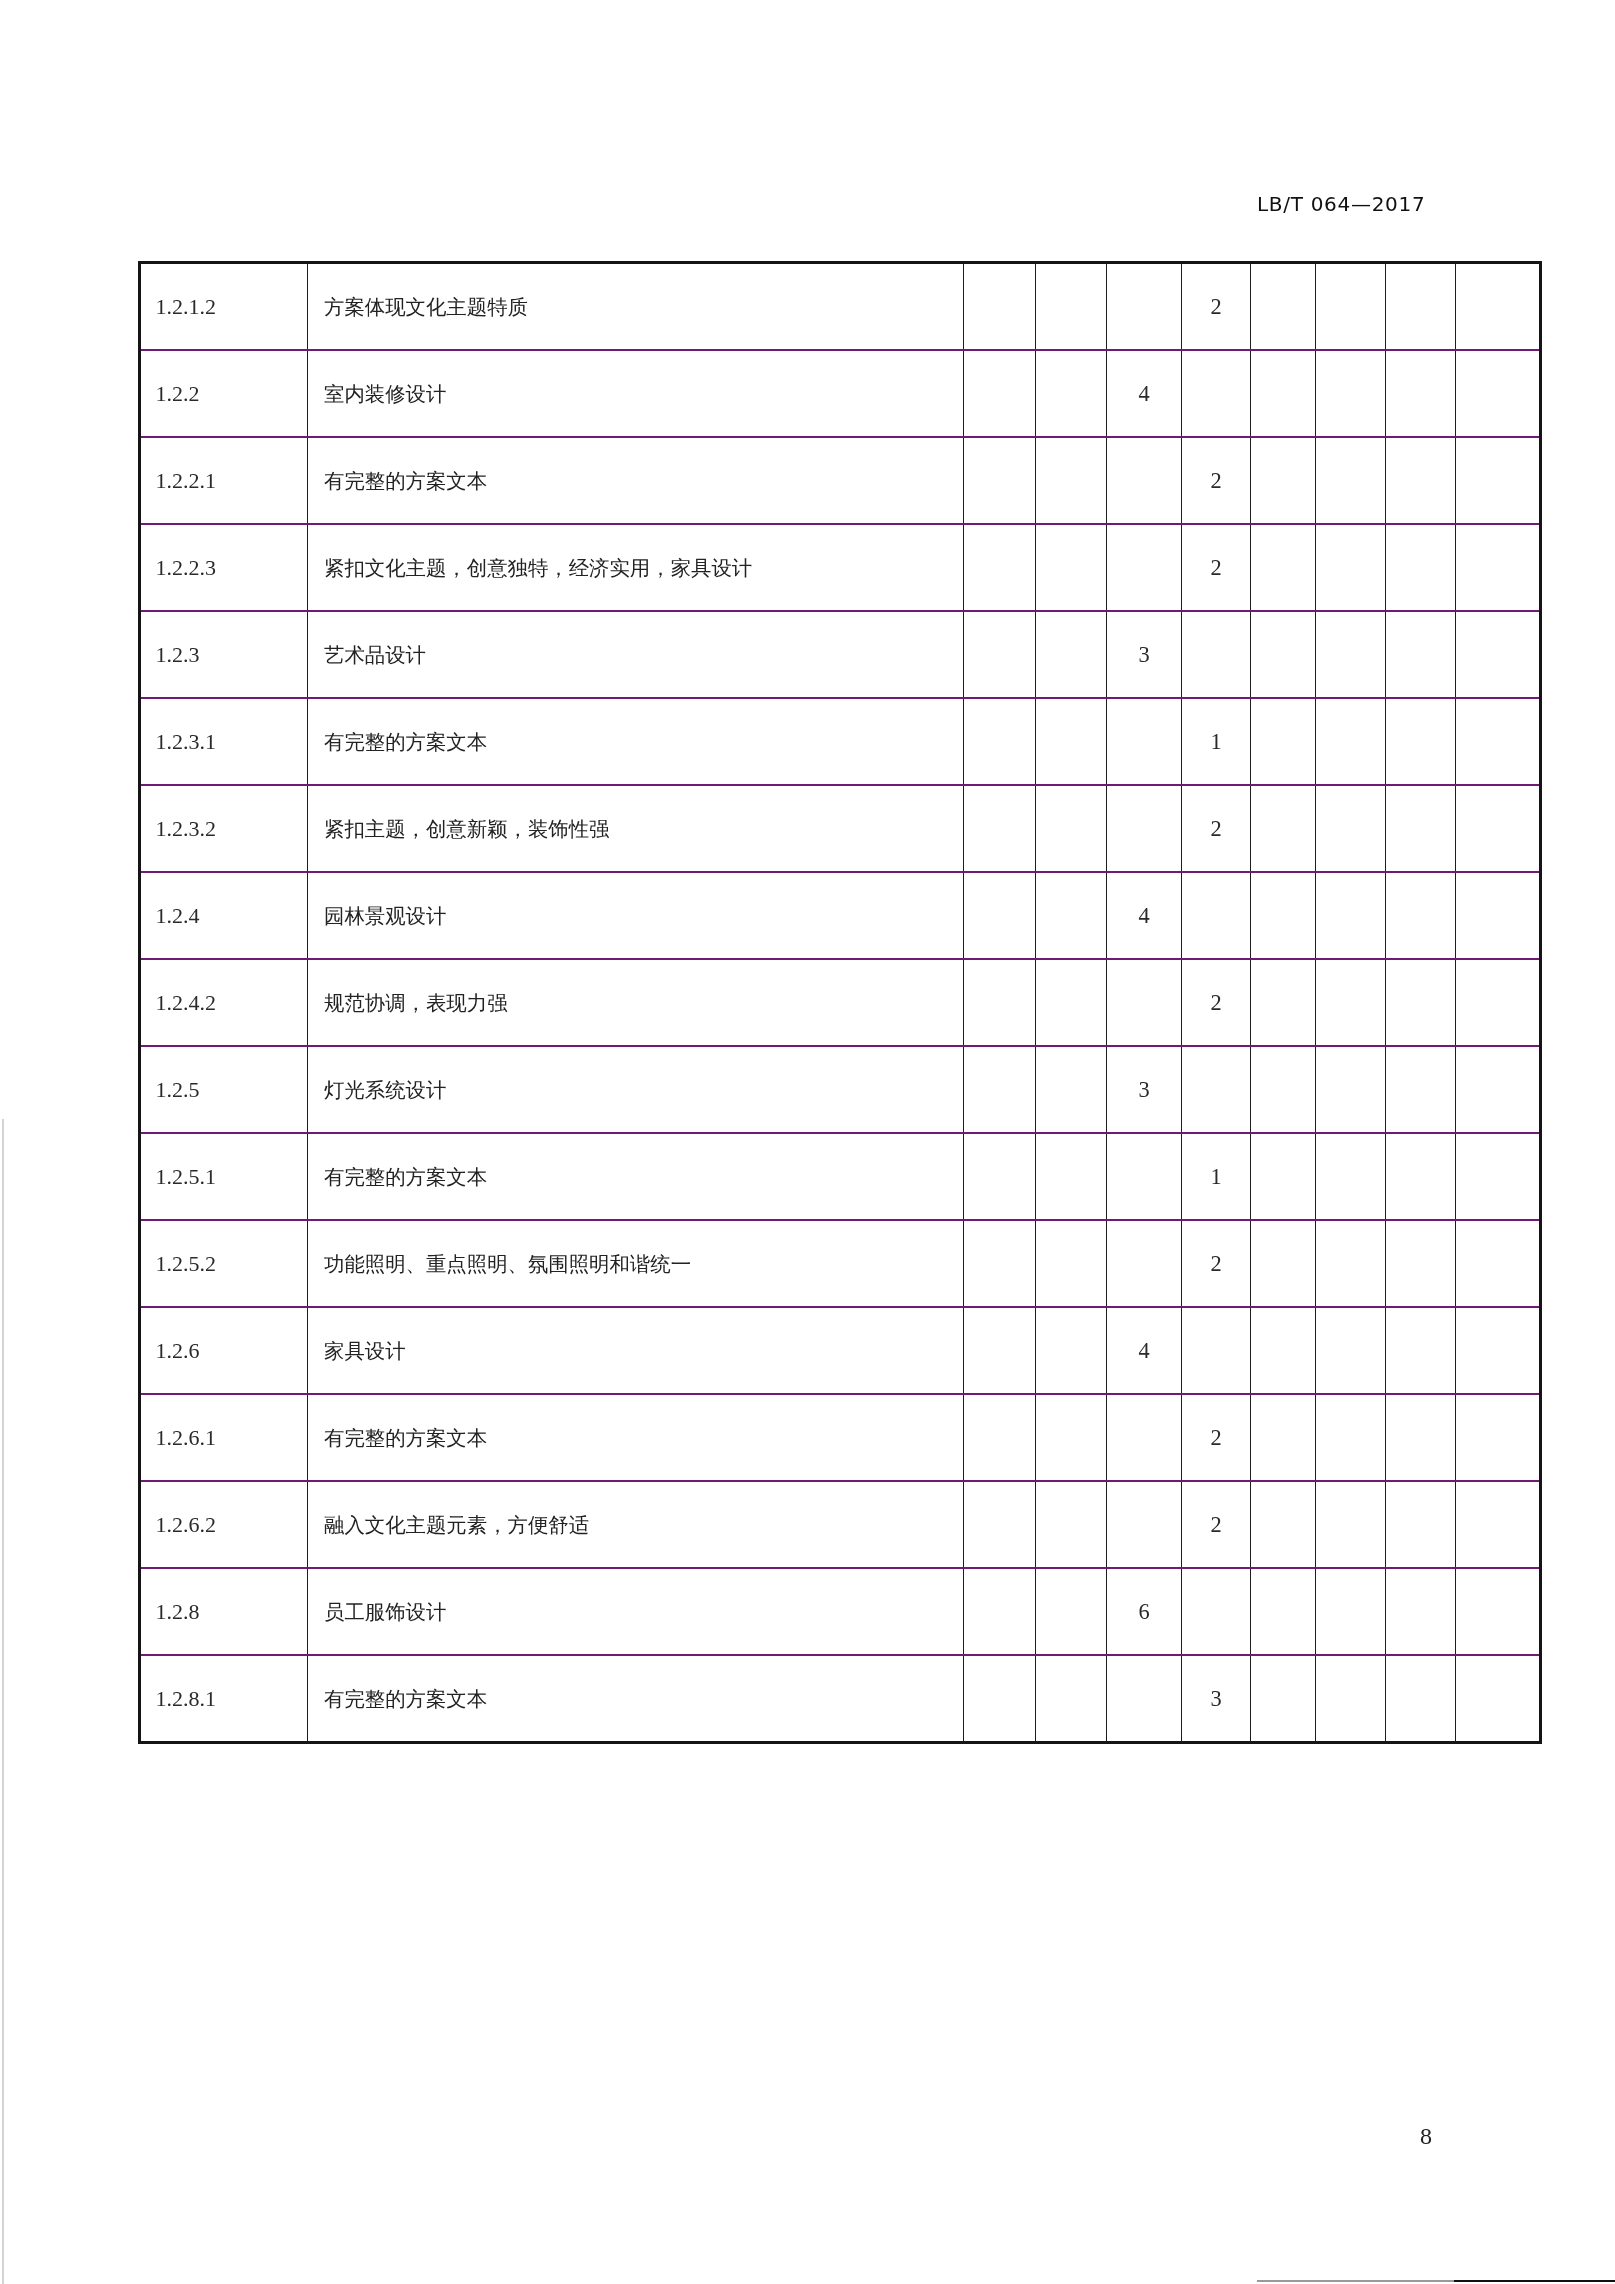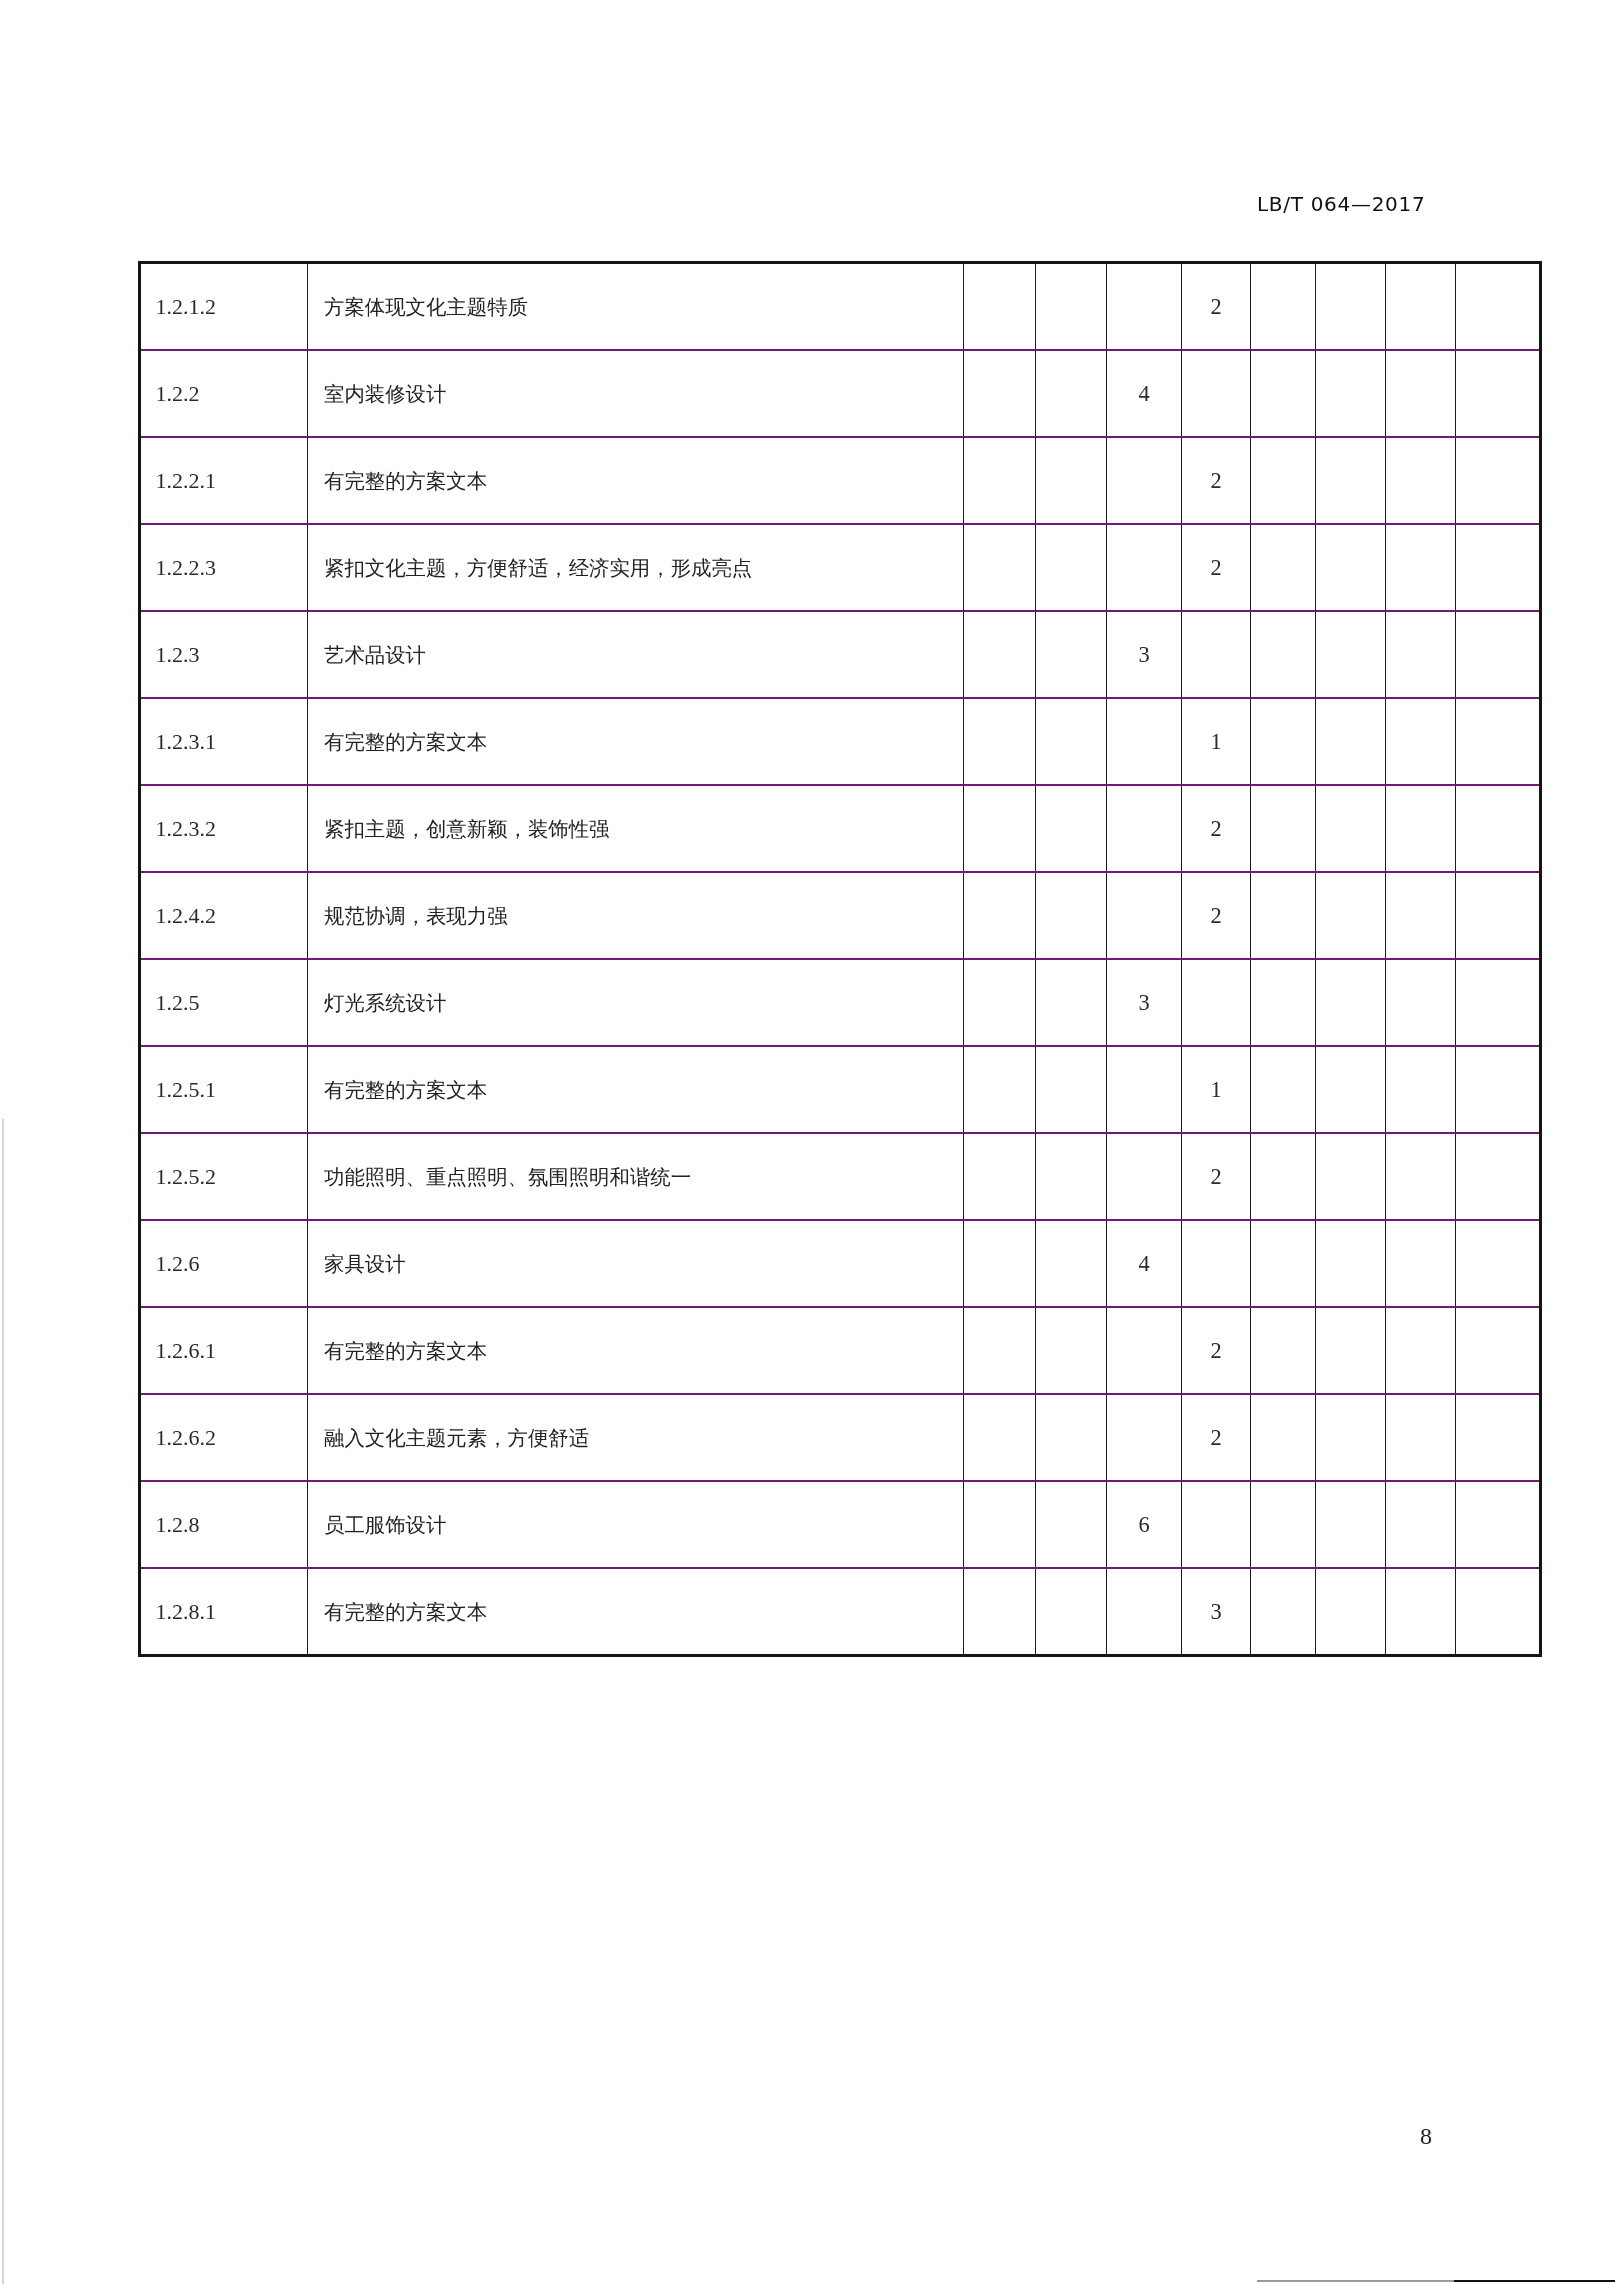--- a/index.html
+++ b/index.html
@@ -65,21 +65,21 @@
         <td class="c-num"></td>
         <td class="c-num"></td>
         <td class="c-num">2</td>
         <td class="c-num"></td>
         <td class="c-num"></td>
         <td class="c-num"></td>
         <td class="c-num"></td>
       </tr>
       <tr>
         <td class="c-code">1.2.2.3</td>
-        <td class="c-desc">紧扣文化主题，方便舒适，经济实用，形成亮点</td>
+        <td class="c-desc">紧扣文化主题，创意独特，经济实用，家具设计</td>
         <td class="c-num"></td>
         <td class="c-num"></td>
         <td class="c-num"></td>
         <td class="c-num">2</td>
         <td class="c-num"></td>
         <td class="c-num"></td>
         <td class="c-num"></td>
         <td class="c-num"></td>
       </tr>
       <tr>
@@ -106,20 +106,32 @@
         <td class="c-num"></td>
         <td class="c-num"></td>
       </tr>
       <tr>
         <td class="c-code">1.2.3.2</td>
         <td class="c-desc">紧扣主题，创意新颖，装饰性强</td>
         <td class="c-num"></td>
         <td class="c-num"></td>
         <td class="c-num"></td>
         <td class="c-num">2</td>
+        <td class="c-num"></td>
+        <td class="c-num"></td>
+        <td class="c-num"></td>
+        <td class="c-num"></td>
+      </tr>
+      <tr>
+        <td class="c-code">1.2.4</td>
+        <td class="c-desc">园林景观设计</td>
+        <td class="c-num"></td>
+        <td class="c-num"></td>
+        <td class="c-num">4</td>
+        <td class="c-num"></td>
         <td class="c-num"></td>
         <td class="c-num"></td>
         <td class="c-num"></td>
         <td class="c-num"></td>
       </tr>
       <tr>
         <td class="c-code">1.2.4.2</td>
         <td class="c-desc">规范协调，表现力强</td>
         <td class="c-num"></td>
         <td class="c-num"></td>

